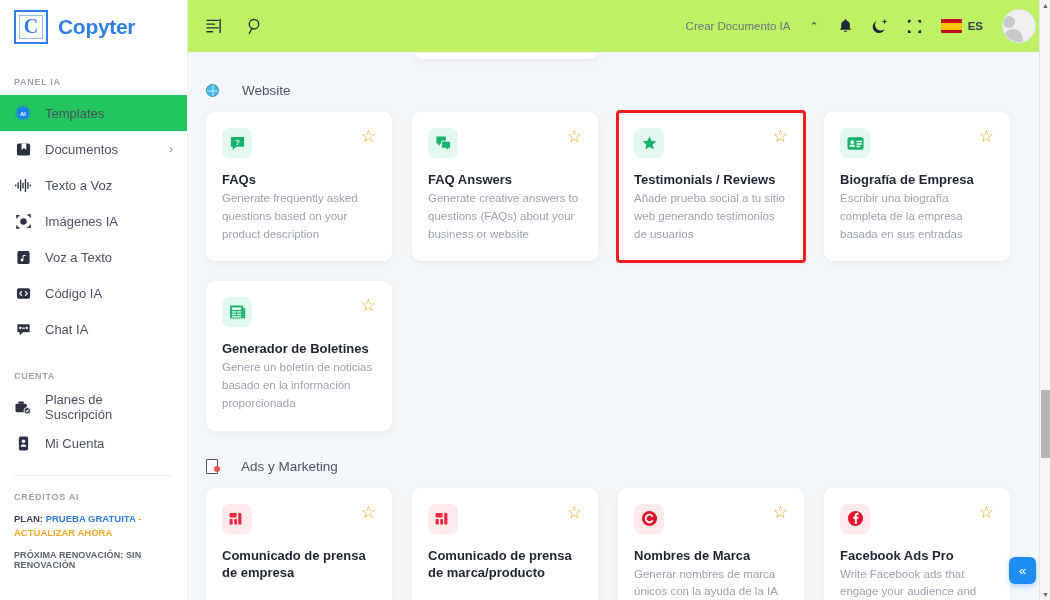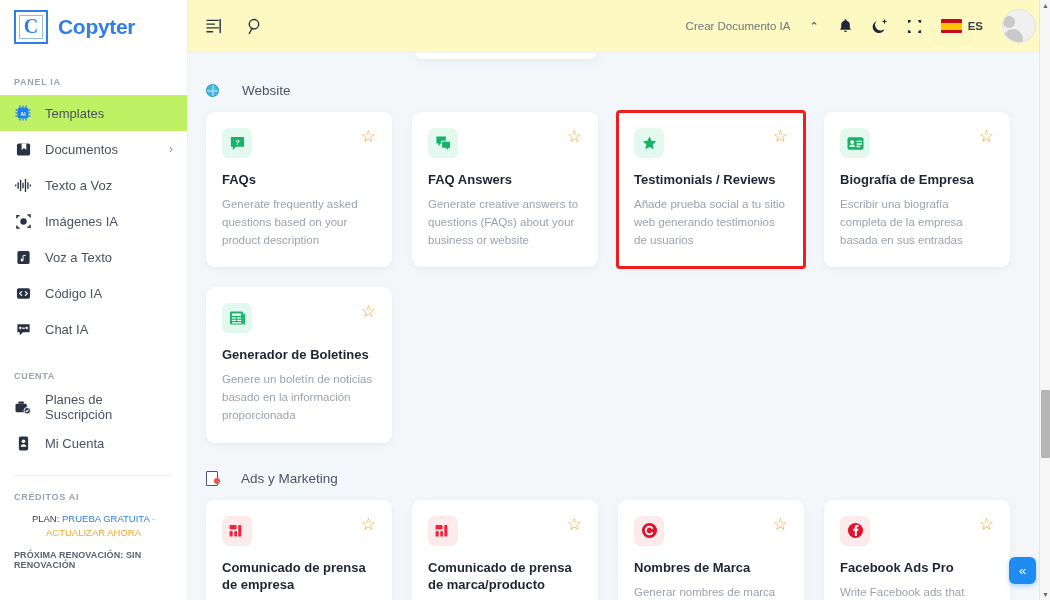--- a/index.html
+++ b/index.html
@@ -46,34 +46,34 @@
   .side-label {
     font-size: 9px; letter-spacing: 0.7px; color: #9aa3ae;
     font-weight: bold; padding: 0 0 0 14px; margin-top: 24px; margin-bottom: 8px;
   }
   .nav-item {
     display: flex; align-items: center; gap: 13px;
     height: 36px; padding: 0 14px;
     color: #4a5160; font-size: 13px;
     cursor: pointer; position: relative;
   }
-  .nav-item.active { background: #bef264; }
+  .nav-item.active { background: #22c55e; }
   .nav-item .ico { width: 18px; height: 18px; display:flex; align-items:center; justify-content:center; flex:0 0 18px; }
   .nav-item .chev { margin-left:auto; color:#8a93a0; font-size: 12px; }
   .divider { height: 1px; background: #eceff3; margin: 14px 14px 0 14px; }
-  .credits-line { padding: 0 14px; font-size: 9.5px; line-height: 1.5; font-weight: normal; margin-top: 10px; color:#5a626f;text-align:center; }
+  .credits-line { padding: 0 14px; font-size: 9.5px; line-height: 1.5; font-weight: bold; margin-top: 10px; color:#5a626f; }
   .credits-line .k { color: #3b4251; }
   .c-blue { color: #2f7fe4; }
   .c-orange { color: #f5a623; }
   .credits-next { padding: 0 14px; font-size: 9px; color: #5a626f; font-weight: bold; margin-top: 9px; letter-spacing: .1px;}
 
   
   .main { flex: 1 1 auto; height: 600px; position: relative; background: #f4f7fa; overflow: hidden;}
   .topbar {
-    height: 53px; background: #fef9c3;
+    height: 53px; background: #bef264;
     display: flex; align-items: center;
     padding: 0 14px 0 18px;
     border-bottom: 1px solid #edf0f4;
     position: relative; z-index: 5;
   }
   .topbar .left-ico { display:flex; align-items:center; gap: 24px; }
   .topbar .spacer { flex: 1 1 auto; }
   .topbar .right-grp { display:flex; align-items:center; gap: 19px; }
   .create-doc { font-size: 11.5px; color: #6d7480; cursor: pointer; }
   .chev-up { font-size: 11px; color: #3a4150; cursor:pointer; }
@@ -133,21 +133,21 @@
     display:flex; align-items:center; justify-content:center;
   }
   .badge.green { background: #e3f8ee; }
   .badge.red { background: #fdeaea; }
   .star { font-size: 17px; color: #f5a623; line-height: 1; cursor: pointer; }
   .card-title {
     font-size: 13px; font-weight: bold; color: #1e2433;
     margin-top: 14px; line-height: 1.3;
   }
   .card-desc {
-    font-size: 11.5px; color: #9ba2af; line-height: 1.55; margin-top: 7px;
+    font-size: 11.5px; color: #9ba2af; line-height: 1.55; margin-top: 1px;
   }
 
   .scroll-top {
     position: absolute; right: 14px; bottom: 16px;
     width: 27px; height: 27px; border-radius: 6px;
     background: #1e8cf0; color: #fff;
     display:flex; align-items:center; justify-content:center;
     font-size: 13px; cursor: pointer; z-index: 9;
     box-shadow: 0 2px 5px rgba(30,140,240,.35);
   }

